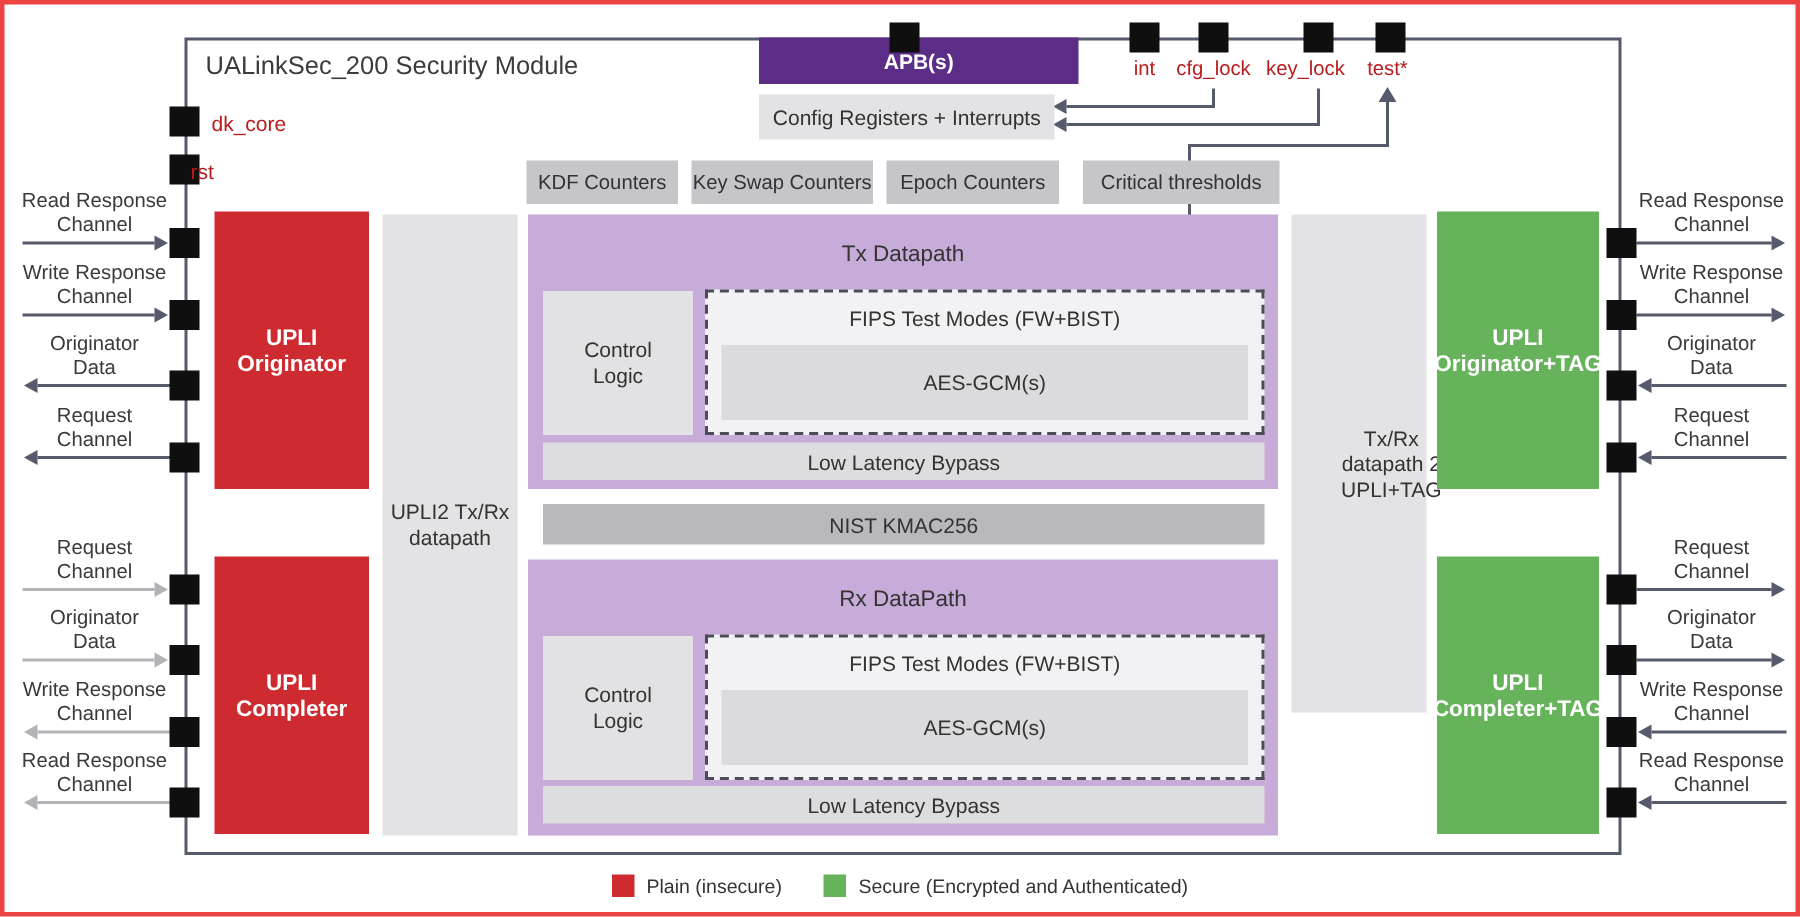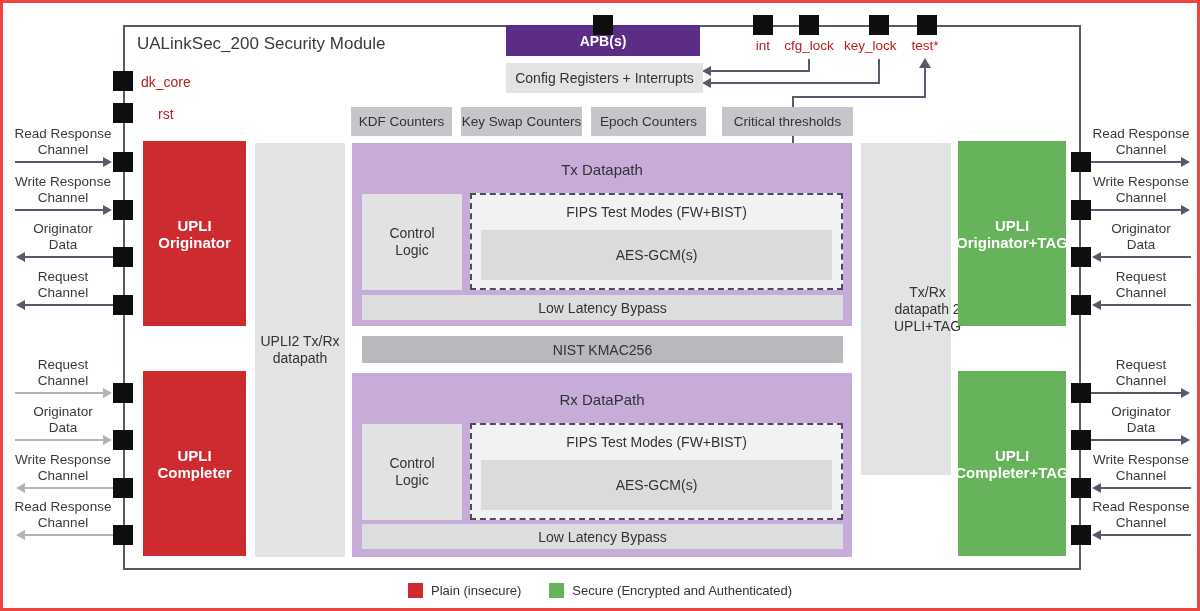--- a/index.html
+++ b/index.html
@@ -54,42 +54,42 @@
   <div class="harrow point-left" style="left:708px;top:67px;width:98px;"></div>
   <div class="vwire" style="left:875px;top:56px;height:25px;"></div>
   <div class="harrow point-left" style="left:708px;top:79px;width:168px;"></div>
   <div class="abs" style="left:789px;top:93px;width:134px;height:2px;background:var(--wire-dark,#565b6c);"></div>
   <div class="vwire" style="left:921px;top:63px;height:31px;"></div>
   <div class="head-up" style="left:916px;top:55px;"></div>
   <div class="vwire" style="left:789px;top:93px;height:12px;"></div>
   <div class="vwire" style="left:789px;top:133px;height:52px;"></div>
   <div class="head-down" style="left:784px;top:184px;"></div>
 
-  <div class="box apb" style="left:503px;top:22px;width:194px;height:31px;text-align:center;">APB(s)</div>
+  <div class="box apb" style="left:503px;top:22px;width:213px;height:31px;text-align:center;">APB(s)</div>
   <div class="box graybar" style="left:503px;top:60px;width:197px;height:30px;">Config Registers + Interrupts</div>
 
   <div class="box counter" style="left:348px;top:104px;width:101px;height:29px;">KDF Counters</div>
   <div class="box counter" style="left:458px;top:104px;width:121px;height:29px;">Key Swap Counters</div>
   <div class="box counter" style="left:588px;top:104px;width:115px;height:29px;">Epoch Counters</div>
   <div class="box counter" style="left:719px;top:104px;width:131px;height:29px;">Critical thresholds</div>
 
   <div class="sq" style="left:590px;top:12px;"></div>
   <div class="sq" style="left:750px;top:12px;"></div>
   <div class="sq" style="left:796px;top:12px;"></div>
   <div class="sq" style="left:866px;top:12px;"></div>
   <div class="sq" style="left:914px;top:12px;"></div>
   <div class="pinlabel" style="left:745px;top:35px;width:30px;text-align:center;">int</div>
   <div class="pinlabel" style="left:771px;top:35px;width:70px;text-align:center;">cfg_lock</div>
   <div class="pinlabel" style="left:841px;top:35px;width:70px;text-align:left;">key_lock</div>
   <div class="pinlabel" style="left:902px;top:35px;width:40px;text-align:center;">test*</div>
 
   <div class="sq" style="left:110px;top:68px;"></div>
   <div class="pinlabel" style="left:138px;top:71px;font-size:14px;">dk_core</div>
   <div class="sq" style="left:110px;top:100px;"></div>
-  <div class="pinlabel" style="left:155px;top:103px;font-size:14px;">rst</div>
+  <div class="pinlabel" style="left:124px;top:103px;font-size:14px;">rst</div>
 
   <div class="iolabel" style="left:5px;top:123px;width:110px;">Read Response
 Channel</div>
   <div class="iolabel" style="left:5px;top:171px;width:110px;">Write Response
 Channel</div>
   <div class="iolabel" style="left:5px;top:218px;width:110px;">Originator
 Data</div>
   <div class="iolabel" style="left:5px;top:266px;width:110px;">Request
 Channel</div>
   <div class="iolabel" style="left:5px;top:354px;width:110px;">Request

